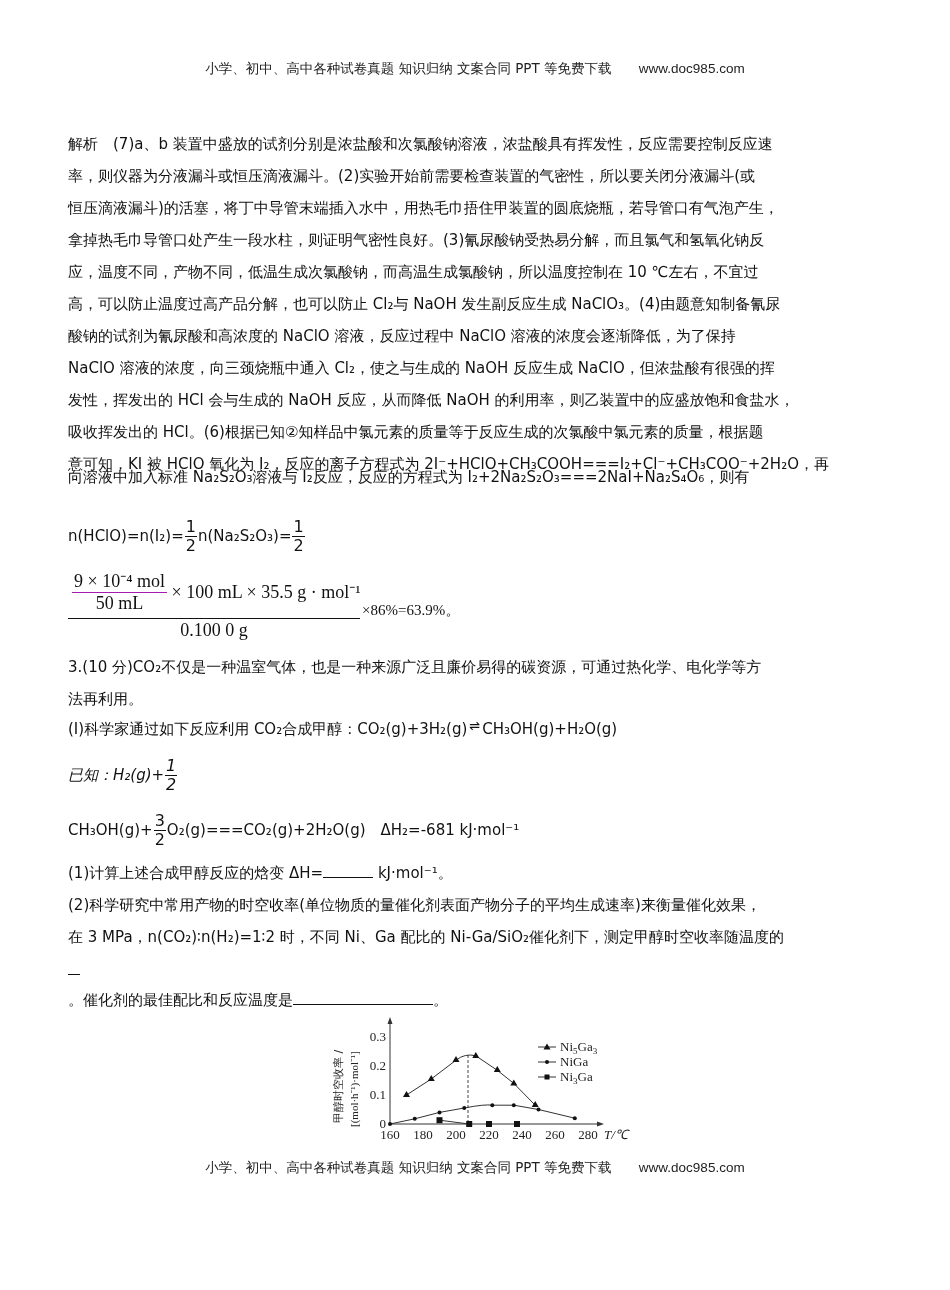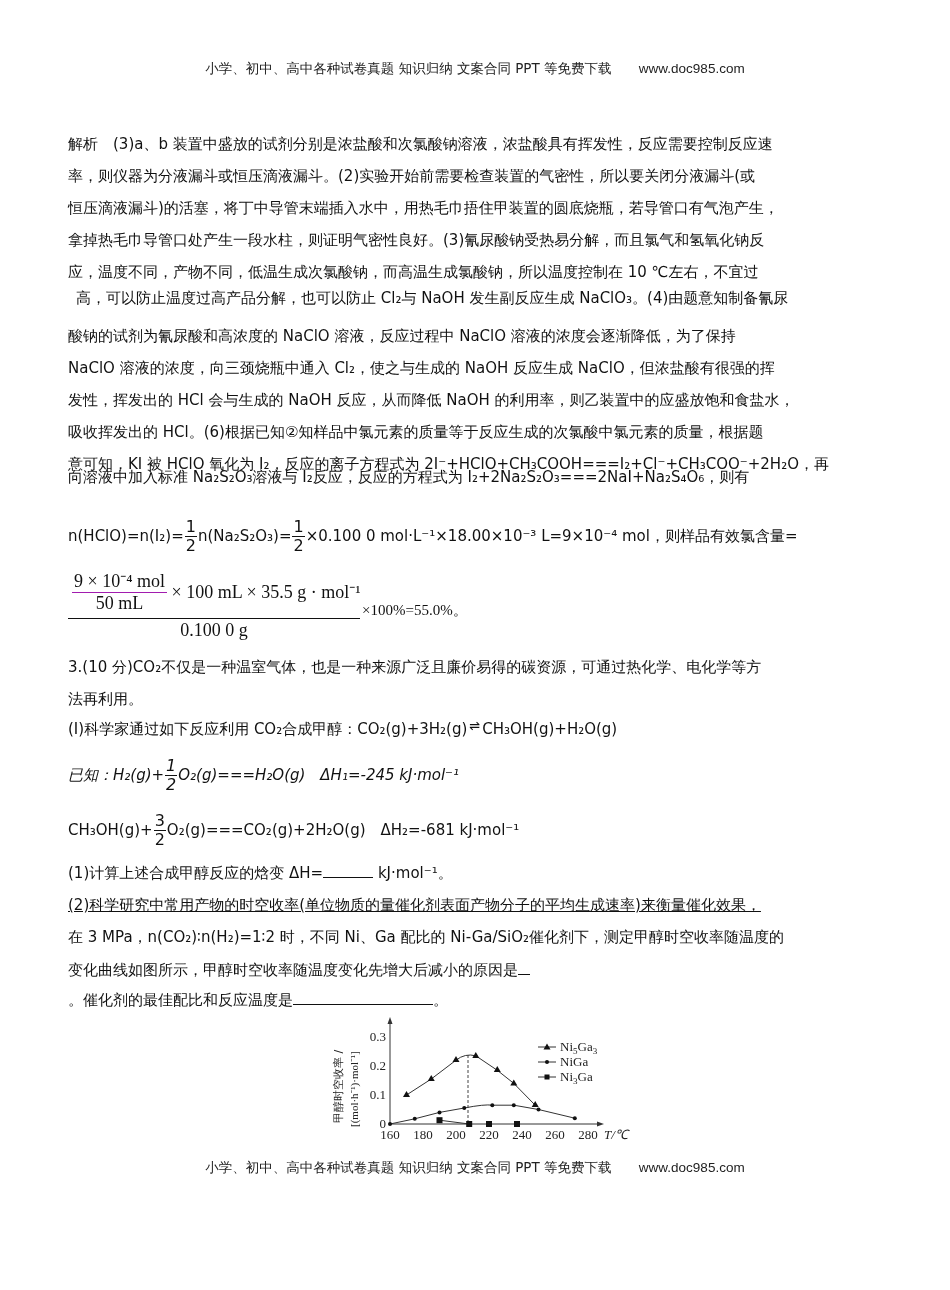--- a/index.html
+++ b/index.html
@@ -19,70 +19,70 @@
 </style>
 </head>
 <body>
 
 <div class="hdr" style="top:60px;">
   <span>小学、初中、高中各种试卷真题  知识归纳  文案合同  PPT 等免费下载</span>
   <span class="url">www.doc985.com</span>
 </div>
 
 <div>
-  <div class="line cn" style="top:133px;">解析　(3)a、b 装置中盛放的试剂分别是浓盐酸和次氯酸钠溶液，浓盐酸具有挥发性，反应需要控制反应速</div>
+  <div class="line cn" style="top:133px;">解析　(7)a、b 装置中盛放的试剂分别是浓盐酸和次氯酸钠溶液，浓盐酸具有挥发性，反应需要控制反应速</div>
   <div class="line cn" style="top:165px;">率，则仪器为分液漏斗或恒压滴液漏斗。(2)实验开始前需要检查装置的气密性，所以要关闭分液漏斗(或</div>
   <div class="line cn" style="top:197px;">恒压滴液漏斗)的活塞，将丁中导管末端插入水中，用热毛巾捂住甲装置的圆底烧瓶，若导管口有气泡产生，</div>
   <div class="line cn" style="top:229px;">拿掉热毛巾导管口处产生一段水柱，则证明气密性良好。(3)氰尿酸钠受热易分解，而且氯气和氢氧化钠反</div>
   <div class="line cn" style="top:261px;">应，温度不同，产物不同，低温生成次氯酸钠，而高温生成氯酸钠，所以温度控制在 10 ℃左右，不宜过</div>
-  <div class="line cn" style="top:287px;margin-left:8px;">高，可以防止温度过高产品分解，也可以防止 Cl₂与 NaOH 发生副反应生成 NaClO₃。(4)由题意知制备氰尿</div>
+  <div class="line cn" style="top:293px;">高，可以防止温度过高产品分解，也可以防止 Cl₂与 NaOH 发生副反应生成 NaClO₃。(4)由题意知制备氰尿</div>
   <div class="line cn" style="top:325px;">酸钠的试剂为氰尿酸和高浓度的 NaClO 溶液，反应过程中 NaClO 溶液的浓度会逐渐降低，为了保持</div>
   <div class="line cn" style="top:357px;">NaClO 溶液的浓度，向三颈烧瓶中通入 Cl₂，使之与生成的 NaOH 反应生成 NaClO，但浓盐酸有很强的挥</div>
   <div class="line cn" style="top:389px;">发性，挥发出的 HCl 会与生成的 NaOH 反应，从而降低 NaOH 的利用率，则乙装置中的应盛放饱和食盐水，</div>
   <div class="line cn" style="top:421px;">吸收挥发出的 HCl。(6)根据已知②知样品中氯元素的质量等于反应生成的次氯酸中氯元素的质量，根据题</div>
   <div class="line cn" style="top:453px;">意可知，KI 被 HClO 氧化为 I₂，反应的离子方程式为 2I⁻+HClO+CH₃COOH===I₂+Cl⁻+CH₃COO⁻+2H₂O，再</div>
   <div class="line cn" style="top:466px;">向溶液中加入标准 Na₂S₂O₃溶液与 I₂反应，反应的方程式为 I₂+2Na₂S₂O₃===2NaI+Na₂S₄O₆，则有</div>
 
   <div class="line cn" style="top:516px; line-height:40px;">
-    <span>n(HClO)=n(I₂)=</span><span class="frac"><span class="num">1</span><span>2</span></span><span>n(Na₂S₂O₃)=</span><span class="frac"><span class="num">1</span><span>2</span></span><span>×0.100 0 mol·L⁻¹×18.00×10⁻³ L=9×10⁻⁴ mol，则样品有效氯含量=</span>
+    <span>n(HClO)=n(I₂)=</span><span class="frac"><span class="num">1</span><span>2</span></span><span>n(Na₂S₂O₃)=</span><span class="frac"><span class="num">1</span><span>2</span></span>
   </div>
 
   <div class="bigfrac">
     <div style="position:absolute; left:4px; top:0; width:290px; font-size:18px; white-space:nowrap;">
       <span style="display:inline-block; text-align:center; vertical-align:middle;">
         <span style="display:block; border-bottom:1px solid #a21caf; padding:0 2px; font-style:normal;">9 × 10⁻⁴ mol</span>
         <span style="display:block;">50 mL</span>
       </span>
       <span style="vertical-align:middle;">× 100 mL × 35.5 g · mol⁻¹</span>
     </div>
     <div style="position:absolute; left:0; top:50px; width:292px; border-top:1px solid #111;"></div>
     <div style="position:absolute; left:0; top:52px; width:292px; text-align:center; font-size:18px;">0.100 0 g</div>
-    <div style="position:absolute; left:294px; top:33px; font-size:15px; white-space:nowrap;">×100%=55.0%。</div>
+    <div style="position:absolute; left:294px; top:33px; font-size:15px; white-space:nowrap;">×86%=63.9%。</div>
   </div>
 </div>
 
 <div>
   <div class="line cn" style="top:656px;">3.(10 分)CO₂不仅是一种温室气体，也是一种来源广泛且廉价易得的碳资源，可通过热化学、电化学等方</div>
   <div class="line cn" style="top:688px;">法再利用。</div>
   <div class="line cn" style="top:718px;">
     <span>(Ⅰ)科学家通过如下反应利用 CO₂合成甲醇：CO₂(g)+3H₂(g)</span><span style="display:inline-block; font-size:13px; line-height:8px; vertical-align:4px; margin:0 2px;">⇌</span><span>CH₃OH(g)+H₂O(g)</span>
   </div>
   <div class="line cn" style="top:755px; line-height:40px;font-style:italic;">
-    <span>已知：H₂(g)+</span><span class="frac"><span class="num">1</span><span>2</span></span><span>O₂(g)===H₂O(g)　ΔH₁=-245 kJ·mol⁻¹</span>
+    <span>已知：H₂(g)+</span><span class="frac"><span class="num">1</span><span>2</span></span>
   </div>
   <div class="line cn" style="top:810px; line-height:40px;">
     <span>CH₃OH(g)+</span><span class="frac"><span class="num">3</span><span>2</span></span><span>O₂(g)===CO₂(g)+2H₂O(g)　ΔH₂=-681 kJ·mol⁻¹</span>
   </div>
   <div class="line cn" style="top:861px;">
     <span>(1)计算上述合成甲醇反应的焓变 ΔH=</span><span class="blank" style="width:50px;"></span><span> kJ·mol⁻¹。</span>
   </div>
-  <div class="line cn" style="top:894px;text-decoration:underline;">(2)科学研究中常用产物的时空收率(单位物质的量催化剂表面产物分子的平均生成速率)来衡量催化效果，</div>
+  <div class="line cn" style="top:894px;">(2)科学研究中常用产物的时空收率(单位物质的量催化剂表面产物分子的平均生成速率)来衡量催化效果，</div>
   <div class="line cn" style="top:926px;">在 3 MPa，n(CO₂)∶n(H₂)=1∶2 时，不同 Ni、Ga 配比的 Ni-Ga/SiO₂催化剂下，测定甲醇时空收率随温度的</div>
   <div class="line cn" style="top:958px;">
-    <span>变化曲线如图所示，甲醇时空收率随温度变化先增大后减小的原因是</span><span class="blank" style="width:12px;"></span>
+    <span class="blank" style="width:12px;"></span>
   </div>
   <div class="line cn" style="top:988px;">
     <span>。催化剂的最佳配比和反应温度是</span><span class="blank" style="width:140px;"></span><span>。</span>
   </div>
 </div>
 
 <div class="chart">
   <svg width="310" height="130" viewBox="0 0 310 130" xmlns="http://www.w3.org/2000/svg" font-family="Liberation Serif, serif">
 
     <g stroke="#333" stroke-width="1" fill="none">

